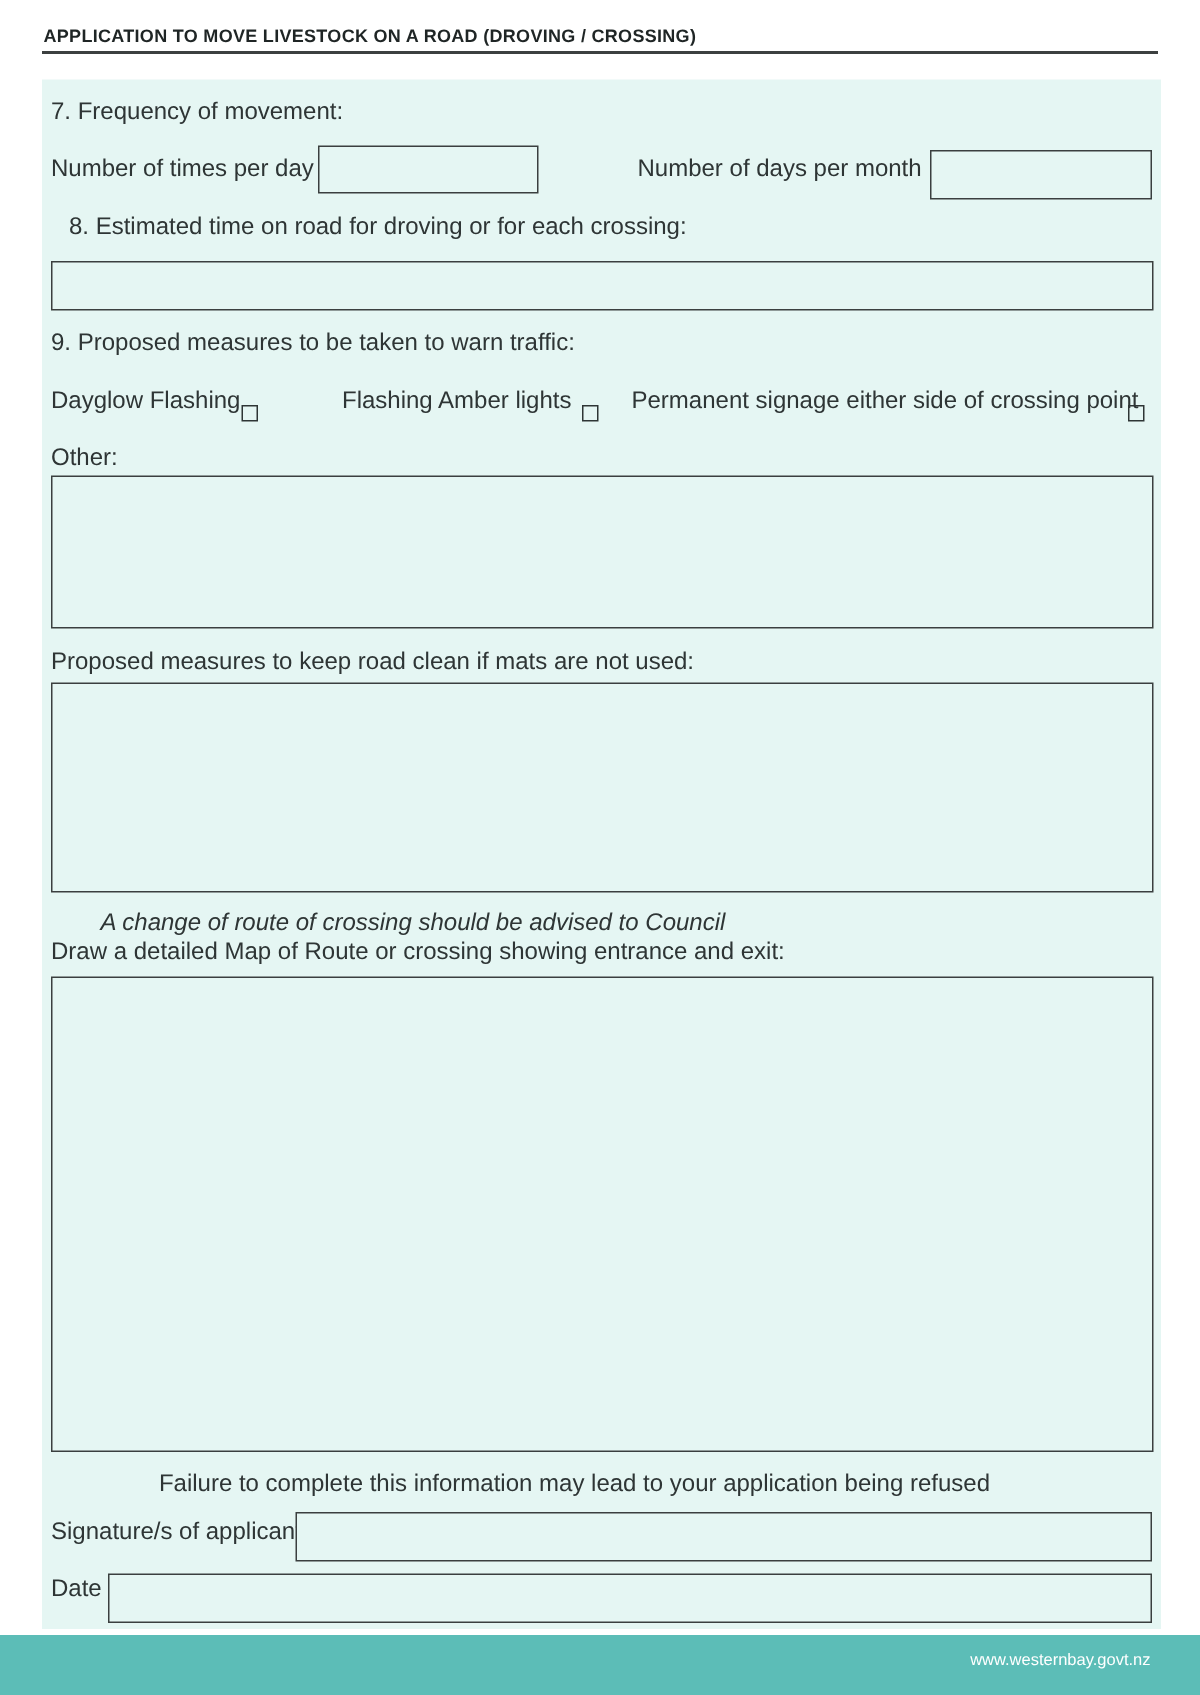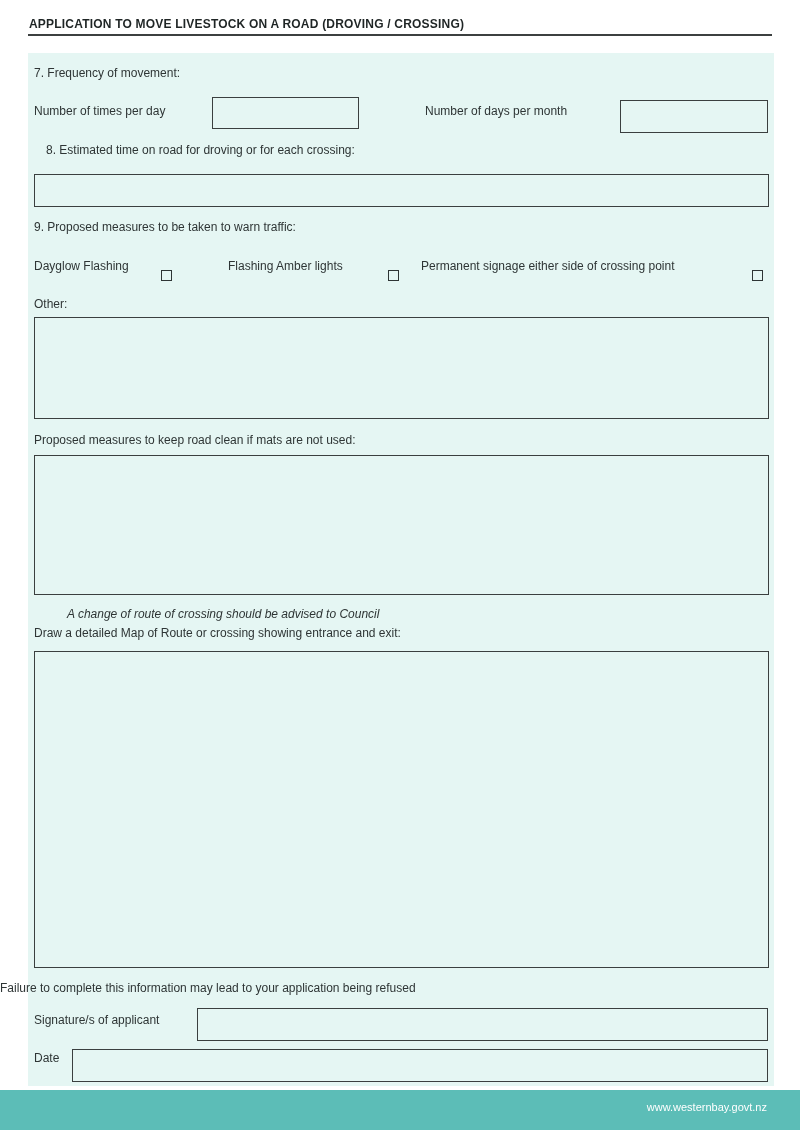--- a/index.html
+++ b/index.html
@@ -2,21 +2,21 @@
 <html><head>
 <meta charset="utf-8">
 <style>
   html, body { margin:0; padding:0; }
   body { width:800px; height:1130px; background:#ffffff; position:relative; overflow:hidden;
          font-family:"Liberation Sans", sans-serif; color:#2e3535; }
   .title { position:absolute; left:29px; top:17px; font-size:12px; font-weight:bold; letter-spacing:0.2px;
            text-transform:uppercase; color:#1f2525; }
   .title-rule { position:absolute; left:28px; top:34px; width:744px; height:2px; background:#3c4040; }
   .panel { position:absolute; left:28px; top:53px; width:746px; height:1033px; background:#e5f6f3; }
-  .lbl { position:absolute; font-size:12px; color:#2e3535; white-space:nowrap; }
+  .lbl { position:absolute; font-size:16px; color:#2e3535; white-space:nowrap; }
   .ital { font-style:italic;margin-left:33px; }
   .box { position:absolute; border:1.5px solid #3a3f3f; background:#e5f6f3; box-sizing:border-box; }
   .cb { position:absolute; width:11px; height:11px; border:1.3px solid #2e3535; box-sizing:border-box; background:#fff0; }
   .footer { position:absolute; left:0; top:1090px; width:800px; height:40px; background:#5cbdb7; }
   .footer span { position:absolute; top:11px; font-size:11px; color:#ffffff; }
 </style>
 </head>
 <body>
 
 <div class="title">Application to move livestock on a road (droving / crossing)</div>
@@ -44,21 +44,21 @@
 <div class="lbl" style="left:34px;top:297px;">Other:</div>
 <div class="box" style="left:34px;top:317px;width:735px;height:102px;"></div>
 
 <div class="lbl" style="left:34px;top:433px;">Proposed measures to keep road clean if mats are not used:</div>
 <div class="box" style="left:34px;top:455px;width:735px;height:140px;"></div>
 
 <div class="lbl ital" style="left:34px;top:607px;">A change of route of crossing should be advised to Council</div>
 <div class="lbl" style="left:34px;top:626px;">Draw a detailed Map of Route or crossing showing entrance and exit:</div>
 <div class="box" style="left:34px;top:651px;width:735px;height:317px;"></div>
 
-<div class="lbl" style="left:0;top:981px;width:660px;text-align:left;">Failure to complete this information may lead to your application being refused</div>
+<div class="lbl" style="left:0;top:981px;width:660px;text-align:right;">Failure to complete this information may lead to your application being refused</div>
 
 <div class="lbl" style="left:34px;top:1013px;">Signature/s of applicant</div>
 <div class="box" style="left:197px;top:1008px;width:571px;height:33px;"></div>
 
 <div class="lbl" style="left:34px;top:1051px;">Date</div>
 <div class="box" style="left:72px;top:1049px;width:696px;height:33px;"></div>
 
 <div class="footer">
   <span style="right:33px;">www.westernbay.govt.nz</span>
 </div>

